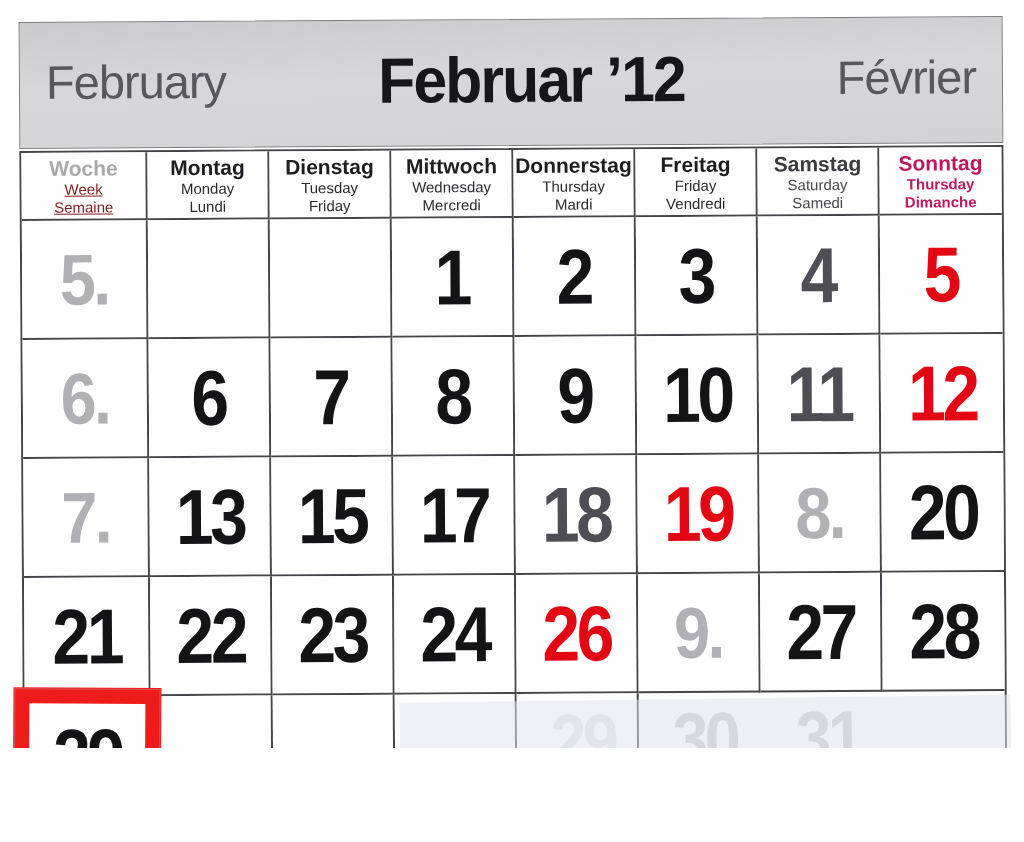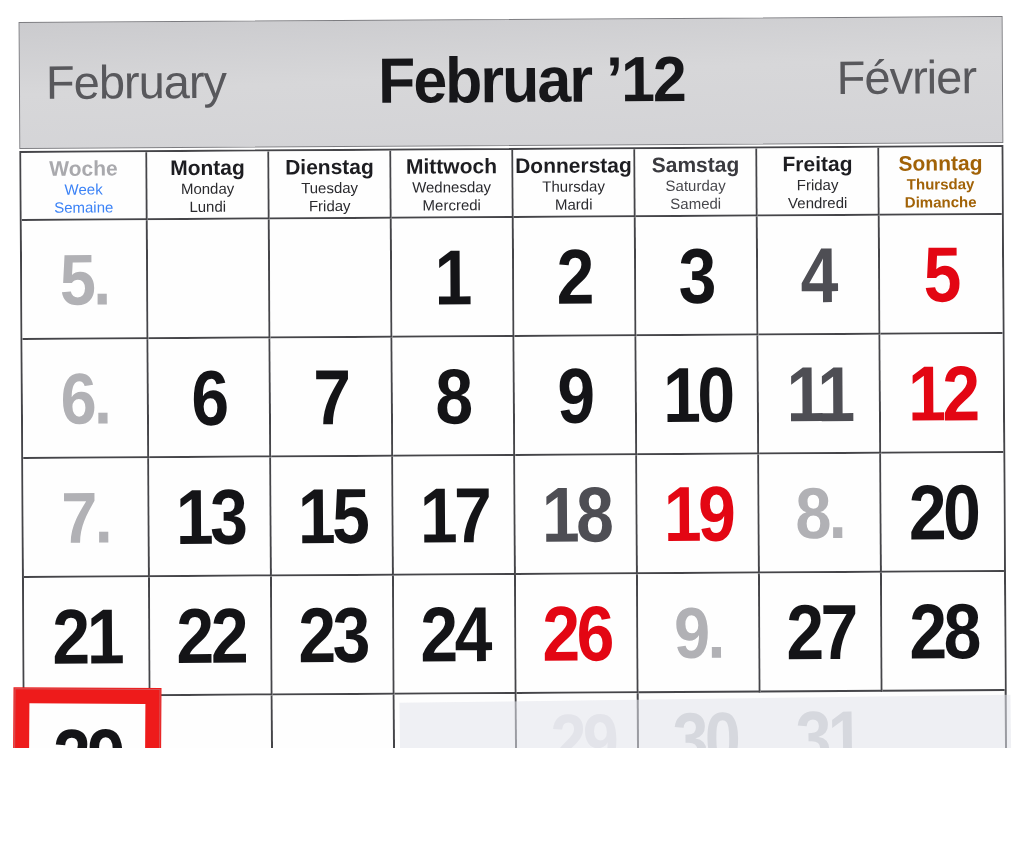--- a/index.html
+++ b/index.html
@@ -36,24 +36,24 @@
     border-right:2px solid #454549; border-bottom:2px solid #454549;
     display:flex; align-items:center; justify-content:center;
     background:#fefefe; position:relative;
   }
   .cell:nth-child(8n){ border-right:0; }
   .cell:nth-child(n+41){ border-bottom:0; }
   .hcell { height:68px; flex-direction:column; justify-content:center; padding-top:2px; }
   .h-de { font-size:21px; font-weight:bold; color:#1d1d21; line-height:1.15; }
   .h-sub { font-size:15px; color:#2a2a2e; line-height:1.22; }
   .col-week .h-de { color:#a9a9ad; }
-  .col-week .h-sub { color:#3b82f6; }
+  .col-week .h-sub { color:#7f1d1d;text-decoration:underline; }
   .col-sat .h-de { color:#3a3a3f; }
   .col-sat .h-sub { color:#47474c; }
-  .col-sun .h-de, .col-sun .h-sub { color:#a16207; font-weight:bold; }
+  .col-sun .h-de, .col-sun .h-sub { color:#be185d; font-weight:bold; }
   .col-sun .h-de { font-weight:bold; }
   .dcell { height:119px; }
   .wnum {
     font-size:72px; font-weight:bold; color:#b1b1b5; letter-spacing:-3px;
     display:inline-block; transform:scaleX(.9);
   }
   .num {
     font-size:78px; font-weight:bold; color:#141417; letter-spacing:-4px;
     display:inline-block; transform:scaleX(.87); line-height:1;
   }
@@ -126,30 +126,30 @@
       <div class="cell hcell">
         <span class="h-de">Mittwoch</span>
         <span class="h-sub">Wednesday</span>
         <span class="h-sub">Mercredi</span>
       </div>
       <div class="cell hcell">
         <span class="h-de">Donnerstag</span>
         <span class="h-sub">Thursday</span>
         <span class="h-sub">Mardi</span>
       </div>
+      <div class="cell hcell">
+        <span class="h-de">Freitag</span>
+        <span class="h-sub">Friday</span>
+        <span class="h-sub">Vendredi</span>
+      </div>
       <div class="cell hcell col-sat">
         <span class="h-de">Samstag</span>
         <span class="h-sub">Saturday</span>
         <span class="h-sub">Samedi</span>
       </div>
-      <div class="cell hcell">
-        <span class="h-de">Freitag</span>
-        <span class="h-sub">Friday</span>
-        <span class="h-sub">Vendredi</span>
-      </div>
       <div class="cell hcell col-sun">
         <span class="h-de">Sonntag</span>
         <span class="h-sub">Thursday</span>
         <span class="h-sub">Dimanche</span>
       </div>
 
       <div class="cell dcell col-week">
           <span class="wnum">5.</span>
         </div>
       <div class="cell dcell">

